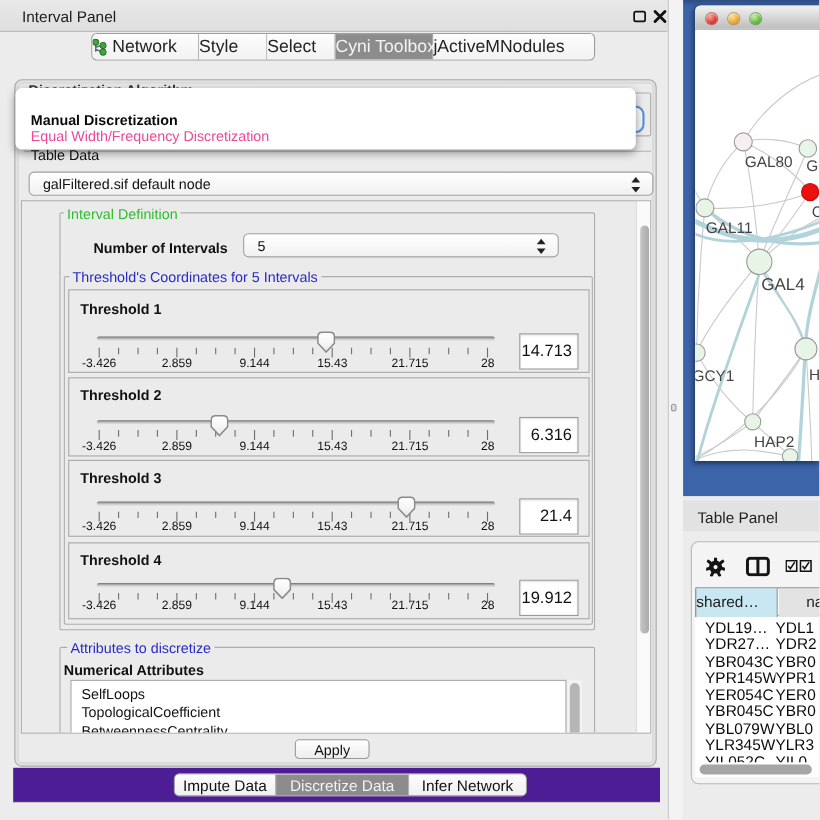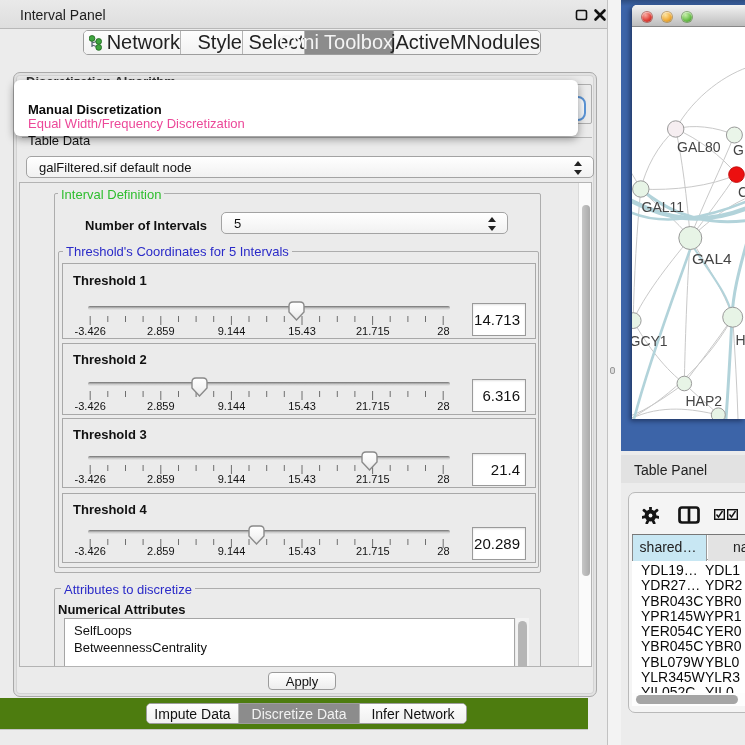--- a/index.html
+++ b/index.html
@@ -10,22 +10,22 @@
 
   
   #cp { position:absolute; left:0; top:0; width:607px; height:745px; background:#ececec; }
   #titlebar { position:absolute; left:0; top:0; width:607px; height:29px;
     background:linear-gradient(#e9e9e9,#dedede); border-bottom:1px solid #b8b8b8; }
   #titlebar .t { position:absolute; left:20px; top:7px; font-size:14px; color:#1d1d1d; }
 
   
   #toptabs { position:absolute; left:83px; top:30px; height:25px; display:flex;
     border:1px solid #9d9d9d; border-radius:5px; overflow:hidden; background:#fbfbfb; }
-  .ttab { height:100%; display:flex; align-items:center; justify-content:flex-end;
-    font-size:20px; color:#222; background:linear-gradient(#fdfdfd,#f2f2f2);
+  .ttab { height:100%; display:flex; align-items:center; justify-content:flex-start;
+    font-size:16px; color:#222; background:linear-gradient(#fdfdfd,#f2f2f2);
     border-right:1px solid #b5b5b5; padding:0 14px; white-space:nowrap; }
   .ttab:last-child { border-right:none; }
   .ttab.sel { background:#8c8c8c; color:#f4f4f4; }
 
   
   #mainpanel { position:absolute; left:13px; top:72px; width:584px; height:625px;
     border:1px solid #a9a9a9; border-radius:7px; background:#ebebeb;
     box-shadow:inset 0 0 0 2px #e2e2e2, inset 0 0 0 3px #d4d4d4; }
 
   
@@ -71,21 +71,21 @@
   #listscroll { position:absolute; left:496px; top:435px; width:13px; height:48px; background:#f3f3f3; }
   #listscroll .th { position:absolute; left:2px; top:3px; width:9px; height:60px;
     background:#b5b5b5; border-radius:5px; }
 
   
   #applybtn { position:absolute; left:268px; top:672px; width:68px; height:18px;
     border:1px solid #9b9b9b; border-radius:4px; background:linear-gradient(#ffffff,#ededed);
     font-size:13px; color:#111; text-align:center; line-height:17px; }
 
   
-  #bottombar { position:absolute; left:0; top:698px; width:588px; height:32px; background:#4d7c0f; border-bottom:1px solid #c6c6c6; }
+  #bottombar { position:absolute; left:12px; top:698px; width:588px; height:32px; background:#4c1d95; border-bottom:1px solid #c6c6c6; }
   #bottabs { position:absolute; left:146px; top:5px; height:21px; display:flex;
     border:1px solid #9d9d9d; border-radius:5px; overflow:hidden; background:#fbfbfb; }
   .btab { height:100%; display:flex; align-items:center; justify-content:center;
     font-size:14px; color:#111; background:linear-gradient(#fdfdfd,#f0f0f0);
     border-right:1px solid #b5b5b5; padding:0 12px; white-space:nowrap; }
   .btab:last-child { border-right:none; }
   .btab.sel { background:#8c8c8c; color:#f2f2f2; }
 
   
   #popup { position:absolute; left:14px; top:80px; width:564px; height:56px;
@@ -113,21 +113,21 @@
   #tpbar { position:absolute; left:0; top:455px; width:124px; height:28px; background:#e2e2e2; }
   #tpbar .t { position:absolute; left:13px; top:7px; font-size:14px; color:#222; }
   #tablepanel { position:absolute; left:7px; top:492px; width:130px; height:221px;
     border:1px solid #b9b9b9; border-radius:7px; background:#f4f4f4; }
 
   #tbl { position:absolute; left:11px; top:534px; width:113px; height:172px; background:#fff; }
   #tbl .hdr { position:absolute; left:0; top:0; width:113px; height:26px;
     border-top:1px solid #777; border-bottom:1px solid #9a9a9a; }
   #tbl .h1 { position:absolute; left:0; top:0; width:75px; height:26px; background:#c8e7f3;
     border-left:1px solid #888; border-right:1px solid #9a9a9a; font-size:14px; color:#222;
-    text-align:center; padding-right:3px; line-height:25px; }
+    text-align:left; padding-right:3px; line-height:25px; }
   #tbl .h2 { position:absolute; left:76px; top:0; width:37px; height:26px; background:#e3e3e3;
     font-size:14px; color:#222; padding-left:25px; line-height:25px; }
   #tbl .rows { position:absolute; left:0; top:29px; font-size:14px; color:#0a0a0a; }
   #tbl .r { height:15.3px; line-height:15.3px; white-space:nowrap; display:flex; }
   #tbl .c1 { width:73px; padding-left:9px; flex:none; overflow:hidden; }
   #hscroll { position:absolute; left:0px; top:159px; width:113px; height:13px; background:#fdfdfd; }
   #hscroll .th { position:absolute; left:4px; top:2px; width:102px; height:9px; background:#a5a5a5; border-radius:5px; }
 </style>
 </head>
 <body>
@@ -355,28 +355,29 @@
         <svg class="thumb" style="left:184.5px;top:31px;" width="17" height="20" viewBox="0 0 17 20">
             <path d="M1 5 Q1 1 5 1 L12 1 Q16 1 16 5 L16 11 L8.5 19 L1 11 Z" fill="url(#thgrad3)" stroke="#8a8a8a" stroke-width="1.4"></path>
             <defs>
               <linearGradient id="thgrad3" x1="0" y1="0" x2="0" y2="1">
                 <stop offset="0" stop-color="#ffffff"></stop>
                 <stop offset="0.5" stop-color="#f6f6f6"></stop>
                 <stop offset="1" stop-color="#e8e8e8"></stop>
               </linearGradient>
             </defs>
           </svg>
-        <div class="vbox" style="top:33px;">20.289</div>
+        <div class="vbox" style="top:33px;">19.912</div>
       </div>
 
       <div class="group" style="left:34px;top:405px;width:487px;height:90px;"></div>
       <div class="gtitle" style="left:41px;top:399px;color:#2a2ac8;">Attributes to discretize</div>
       <div class="blabel" style="left:38px;top:419px;">Numerical Attributes</div>
       <div id="numlist">
         <div>SelfLoops</div>
+        <div>TopologicalCoefficient</div>
         <div>BetweennessCentrality</div>
       </div>
       <div id="listscroll">
           <div class="th"></div>
         </div>
       <div id="vscroll">
           <div class="th"></div>
         </div>
     </div>
 

